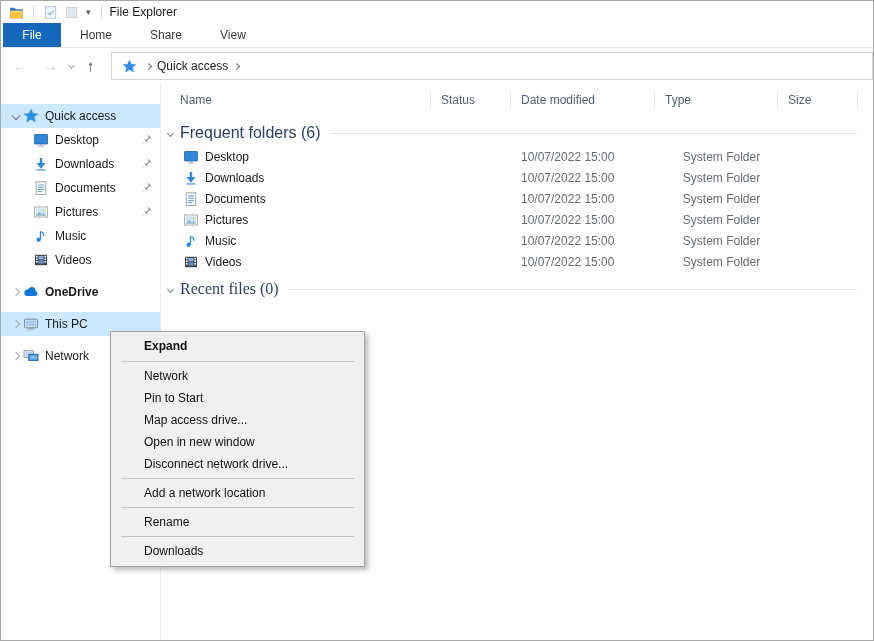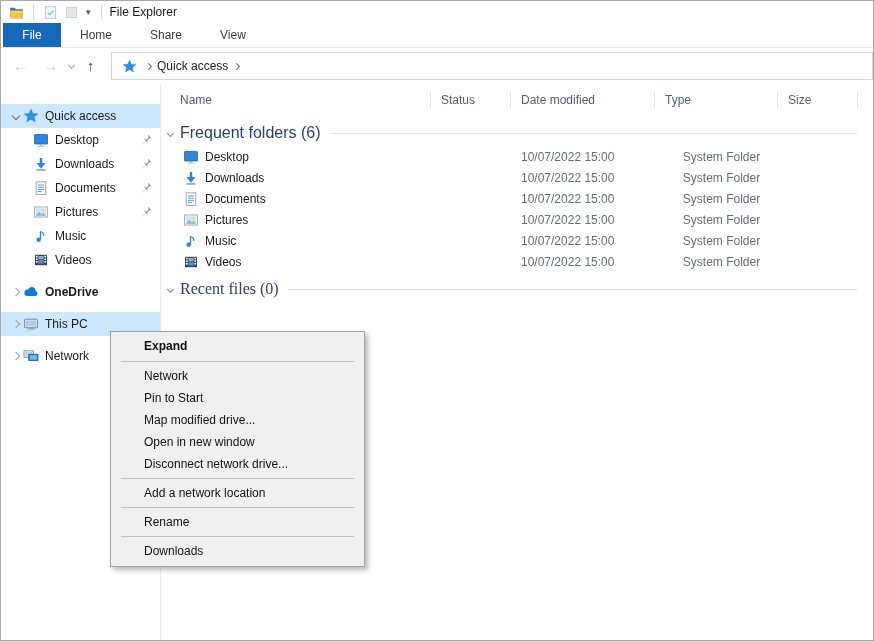--- a/index.html
+++ b/index.html
@@ -441,21 +441,21 @@
       </div>
 
     </div>
   </div>
 
   <div class="context-menu">
     <div class="menu-item bold">Expand</div>
     <div class="menu-sep"></div>
     <div class="menu-item">Network</div>
     <div class="menu-item">Pin to Start</div>
-    <div class="menu-item">Map modified drive...</div>
+    <div class="menu-item">Map access drive...</div>
     <div class="menu-item">Open in new window</div>
     <div class="menu-item">Disconnect network drive...</div>
     <div class="menu-sep"></div>
     <div class="menu-item">Add a network location</div>
     <div class="menu-sep"></div>
     <div class="menu-item">Rename</div>
     <div class="menu-sep"></div>
     <div class="menu-item">Downloads</div>
   </div>
 

